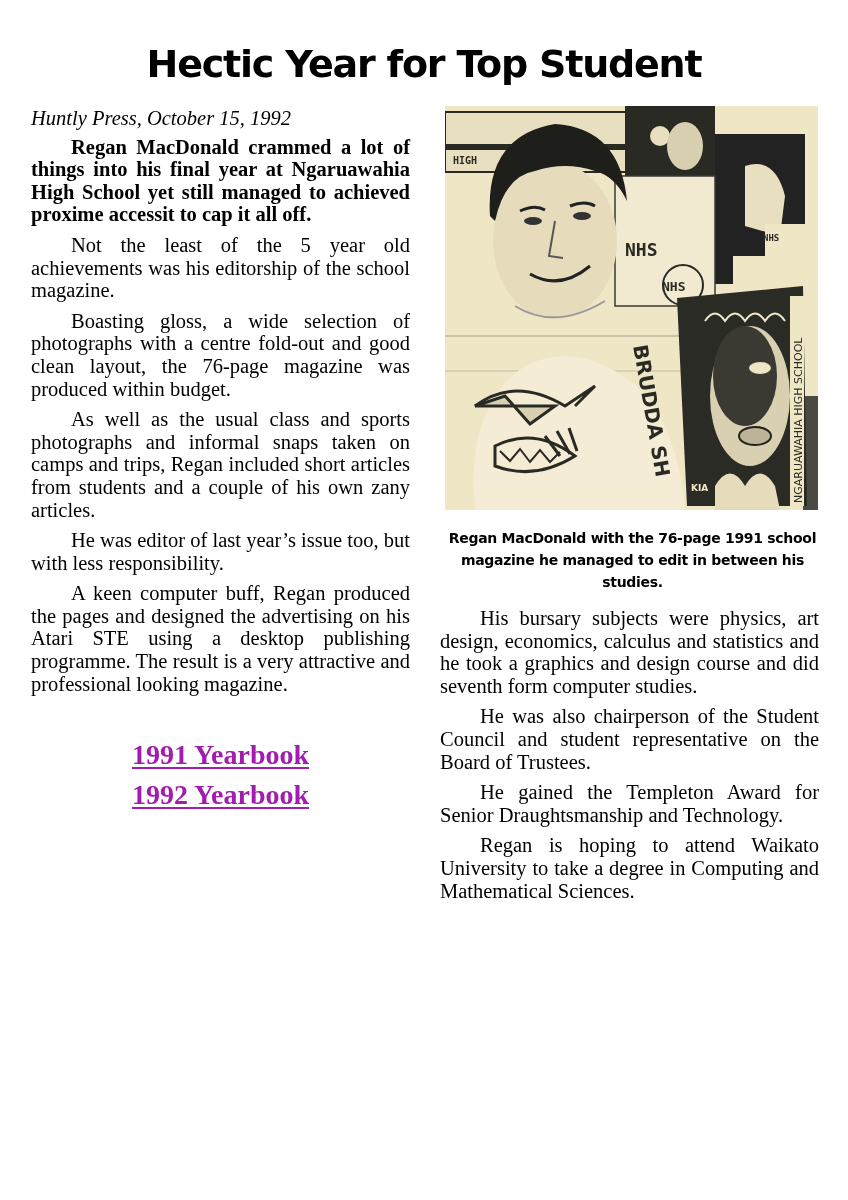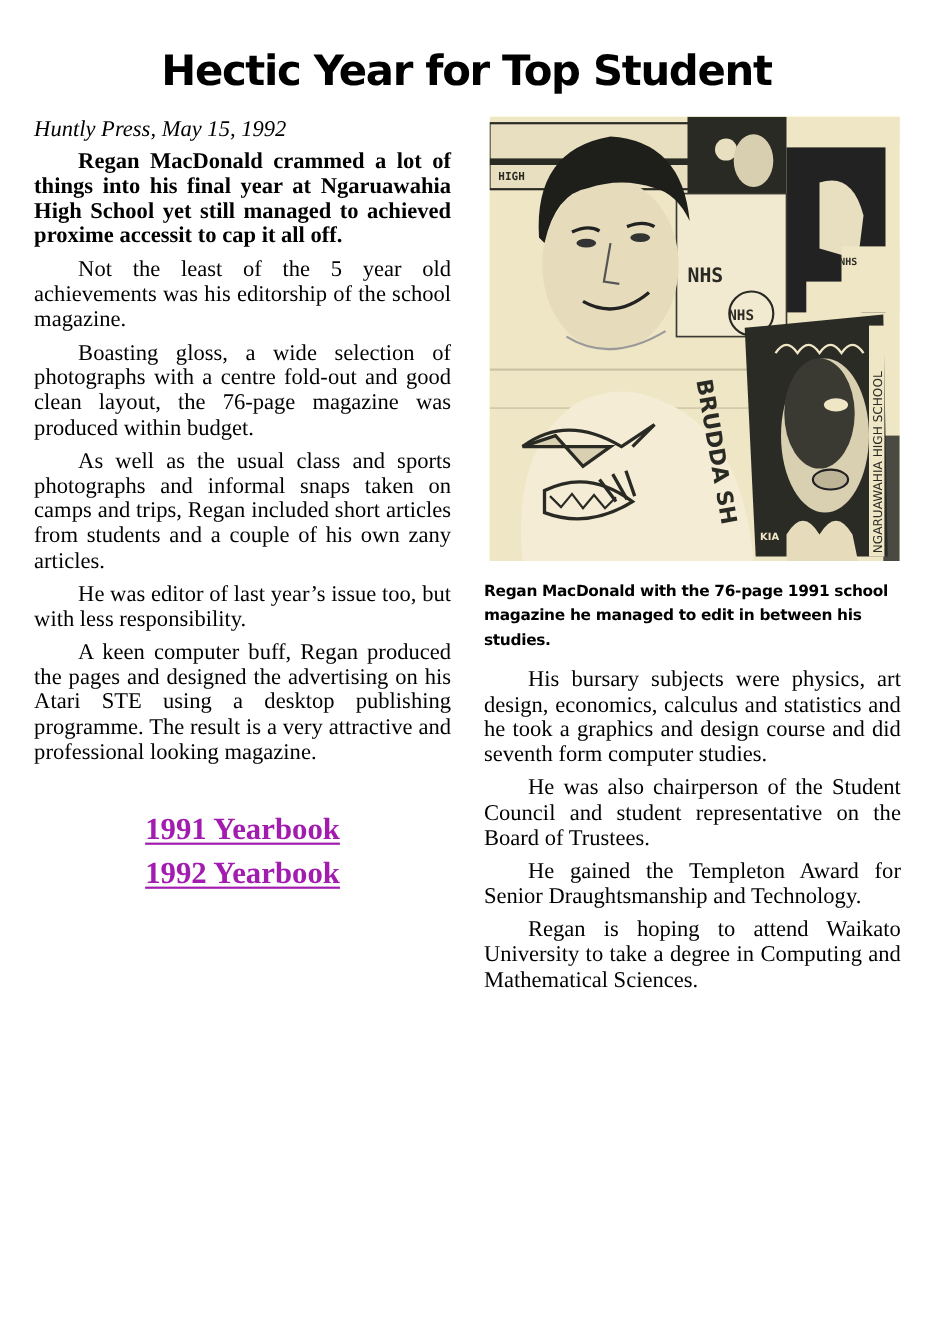--- a/index.html
+++ b/index.html
@@ -19,32 +19,32 @@
   .links a {
     display: block; font-family: "Liberation Serif", serif; font-weight: bold; font-size: 28px;
     line-height: 40px; color: #a21caf; text-decoration: underline; text-decoration-thickness: 2px; text-underline-offset: 3px;
   }
   .photo {
     position: absolute; left: 445px; top: 106px; width: 373px; height: 404px;
     background: #fef9c3; overflow: hidden;
   }
   .photo svg { display: block; }
   .caption {
-    position: absolute; left: 440px; top: 527px; width: 385px; text-align: left;
+    position: absolute; left: 440px; top: 527px; width: 385px; text-align: center;
     font-family: "DejaVu Sans", sans-serif; font-weight: bold; font-size: 14px; line-height: 22px;
     letter-spacing: -0.3px;
   }
 </style>
 </head>
 <body>
 
 <h1 class="title">Hectic Year for Top Student</h1>
 
 <div class="col col-left">
-  <div class="dateline">Huntly Press, May 15, 1992</div>
+  <div class="dateline">Huntly Press, October 15, 1992</div>
   <p class="lead">Regan MacDonald crammed a lot of things into his final year at Ngaruawahia High School yet still managed to achieved proxime accessit to cap it all off.</p>
   <p>Not the least of the 5 year old achievements was his editorship of the school magazine.</p>
   <p>Boasting gloss, a wide selection of photographs with a centre fold-out and good clean layout, the 76-page magazine was produced within budget.</p>
   <p>As well as the usual class and sports photographs and informal snaps taken on camps and trips, Regan included short articles from students and a couple of his own zany articles.</p>
   <p>He was editor of last year’s issue too, but with less responsibility.</p>
   <p>A keen computer buff, Regan produced the pages and designed the advertising on his Atari STE using a desktop publishing programme. The result is a very attractive and professional looking magazine.</p>
   <div class="links">
     <a href="#">1991 Yearbook</a>
     <a href="#">1992 Yearbook</a>
   </div>

